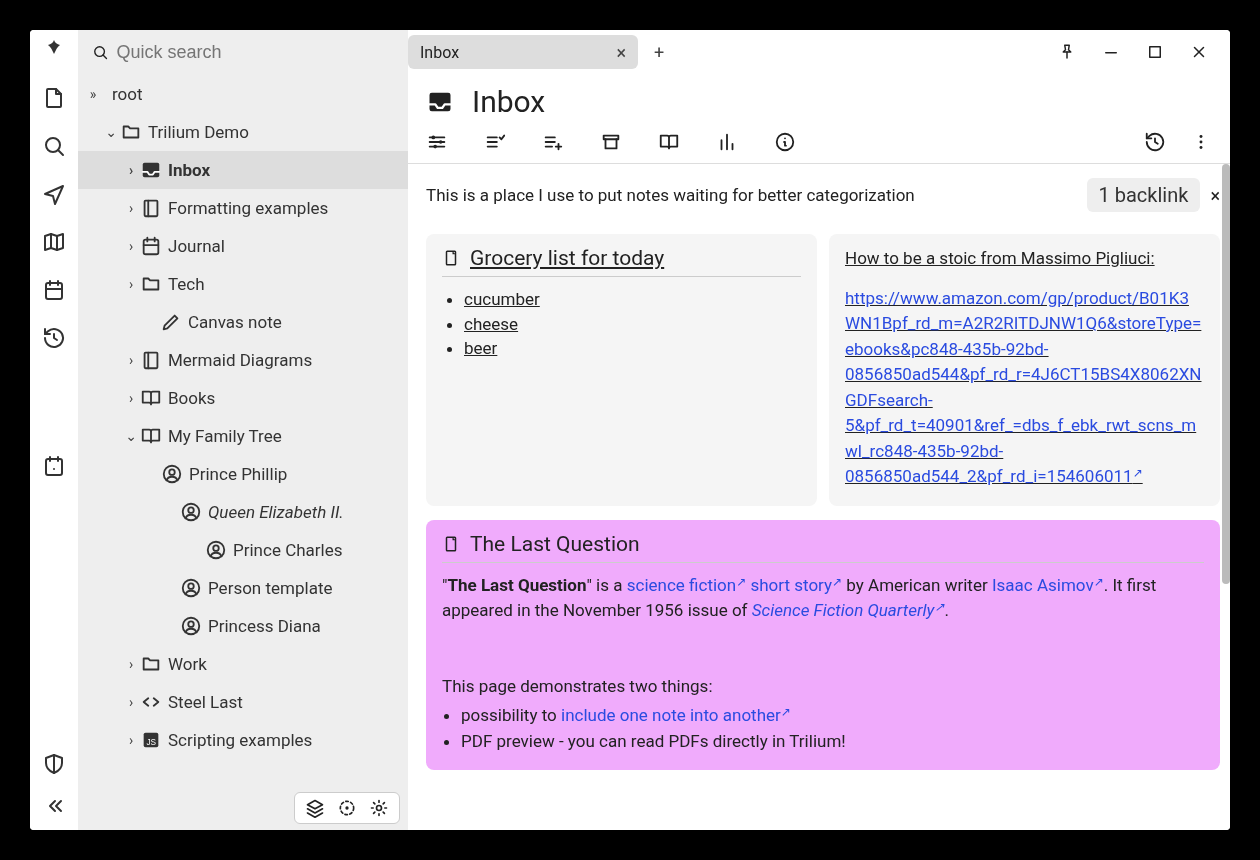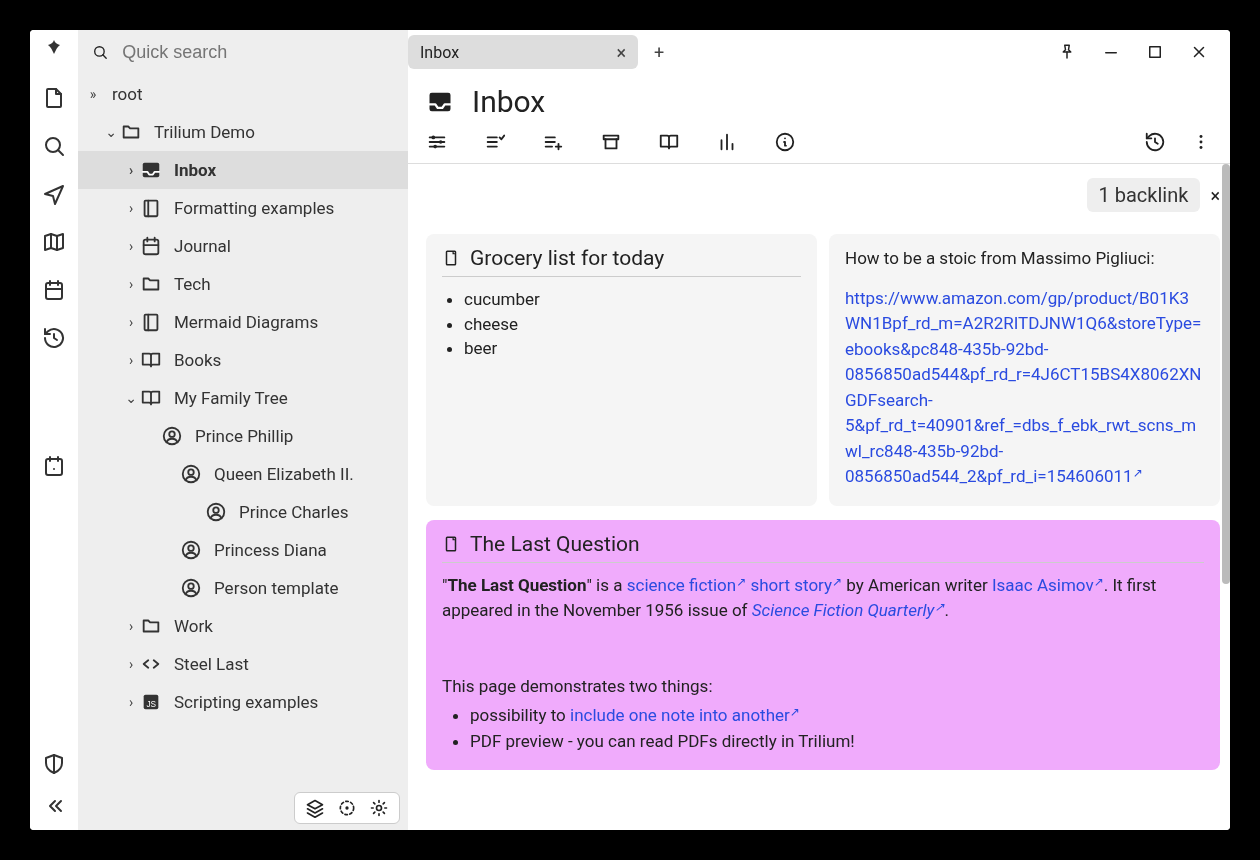--- a/index.html
+++ b/index.html
@@ -3,28 +3,28 @@
 <meta charset="utf-8">
 <style>
 * { box-sizing: border-box; margin: 0; padding: 0; }
 html, body { width: 1260px; height: 860px; background: #000; font-family: -apple-system, "Segoe UI", Roboto, Helvetica, Arial, sans-serif; color: #222; }
 .app { position: absolute; left: 30px; top: 30px; right: 30px; bottom: 30px; background: #fff; display: flex; overflow: hidden; border-radius: 4px; }
 .iconbar { width: 48px; background: #fff; display: flex; flex-direction: column; align-items: center; padding-top: 8px; gap: 24px; }
 .iconbar .logo { width: 28px; height: 28px; }
 .iconbar .iconbtn { width: 24px; height: 24px; color: #333; cursor: pointer; display: flex; align-items: center; justify-content: center; }
 .iconbar .bottom { margin-top: auto; padding-bottom: 12px; display: flex; flex-direction: column; align-items: center; gap: 18px; }
 .sidepanel { width: 330px; background: #eee; display: flex; flex-direction: column; }
-.searchrow { display: flex; align-items: center; gap: 14px; padding: 12px 12px 12px 14px; }
+.searchrow { display: flex; align-items: center; gap: 8px; padding: 12px 12px 12px 14px; }
 .searchrow .searchicon { width: 18px; height: 18px; }
 .searchinput { border: none; background: transparent; font-size: 18px; color: #888; outline: none; width: 100%; }
 .tree { flex: 1; overflow: auto; font-size: 17px; }
 .tree-row { display: flex; align-items: center; height: 38px; color: #333; cursor: pointer; }
 .tree-row.active { background: #ddd; font-weight: 700; }
 .tree-row .chevron { width: 18px; display: inline-flex; align-items: center; justify-content: center; font-size: 14px; color: #444; }
-.tree-row .typeicon { width: 22px; display: inline-flex; align-items: center; justify-content: flex-start; margin-right: 12px; }
+.tree-row .typeicon { width: 22px; display: inline-flex; align-items: center; justify-content: flex-start; margin-right: 6px; }
 .sidebar-bottom { margin-top: auto; background: #eee; padding: 6px 8px; display: flex; justify-content: flex-end; align-items: center; }
 .sidebar-bottom .toolbox { background: #fff; border: 1px solid #ccc; border-radius: 6px; display: flex; gap: 12px; padding: 5px 10px; }
 .sidebar-bottom .toolbtn { width: 20px; height: 20px; display: inline-flex; align-items: center; justify-content: center; }
 .main { flex: 1; background: #fff; display: flex; flex-direction: column; overflow: hidden; }
 .tabs { display: flex; align-items: center; height: 40px; padding: 4px 8px 0 0; gap: 6px; }
 .tab { background: #ddd; border-radius: 6px; padding: 0 12px; height: 34px; display: flex; align-items: center; gap: 110px; font-size: 16px; min-width: 230px; justify-content: space-between; }
 .tab-close, .newtab { font-size: 18px; color: #444; cursor: pointer; }
 .newtab { margin-left: 10px; }
 .windowctrls { margin-left: auto; display: flex; gap: 26px; padding-right: 14px; }
 .windowctrls .winbtn { width: 18px; height: 18px; display: inline-flex; align-items: center; justify-content: center; cursor: pointer; }
@@ -33,33 +33,33 @@
 .titlebar h1 { font-size: 30px; font-weight: 400; }
 .titlebar .split { margin-left: auto; }
 .toolbar { display: flex; align-items: center; gap: 36px; padding: 6px 18px 10px 18px; border-bottom: 1px solid #ddd; }
 .toolbar .tbtn { width: 22px; height: 22px; display: inline-flex; align-items: center; justify-content: center; cursor: pointer; }
 .toolbar .right { margin-left: auto; display: flex; gap: 24px; align-items: center; }
 .content { padding: 14px 10px 14px 18px; overflow: auto; flex: 1; position: relative; }
 .introrow { display: flex; align-items: center; margin-bottom: 22px; }
 .introrow .intro { font-size: 17px; color: #222; }
 .backlinkbadge { margin-left: auto; background: #eee; border-radius: 6px; padding: 5px 12px; font-size: 20px; color: #333; }
 .introrow .closebadge { margin-left: 10px; font-size: 18px; cursor: pointer; }
-.cards { display: flex; gap: 12px; margin-bottom: 14px; }
+.cards { display: flex; gap: 12px; margin-bottom: 14px; text-decoration: underline; }
 .card { background: #f5f5f5; border-radius: 8px; padding: 12px 16px 16px 16px; flex: 1; min-width: 0; }
 .card-hdr { display: flex; align-items: center; gap: 10px; border-bottom: 1px solid #ccc; padding-bottom: 6px; margin-bottom: 10px; }
 .card-hdr .noteicon { width: 18px; height: 18px; }
 .card-hdr .ctitle { font-size: 21px; }
 .card ul { margin-left: 22px; font-size: 17px; line-height: 1.45; }
 .card .body { font-size: 17px; line-height: 1.5; overflow-wrap: break-word; }
 .card .body a, .widecard a { color: #2a4be0; text-decoration: none; }
 .ext::after { content: "↗"; font-size: 12px; vertical-align: top; }
 .widecard { background: #f0abfc; border-radius: 8px; padding: 12px 16px 16px 16px; }
 .widecard .body { font-size: 17px; line-height: 1.5; }
 .widecard .body em { font-style: italic; }
-.widecard ul { margin-left: 28px; font-size: 17px; line-height: 1.5; margin-top: 4px; }
+.widecard ul { margin-left: 19px; font-size: 17px; line-height: 1.5; margin-top: 4px; }
 svg { stroke: currentColor; fill: none; stroke-width: 2; stroke-linecap: round; stroke-linejoin: round; }
 .fill { fill: currentColor; stroke: none; }
 .scrollhint { position: absolute; right: 0; top: 0; width: 8px; height: 420px; background: #bbb; border-radius: 4px; }
 </style>
 </head>
 <body>
 
 <div class="app">
 
   <div class="iconbar">
@@ -185,20 +185,29 @@
           </div>
           <div class="tree-row" style="padding-left: 44px;">
             <span class="chevron">›</span>
             <span class="typeicon">
               <svg viewBox="0 0 24 24">
                 <path d="M4 6h5l2 2h9v10H4z"></path>
               </svg>
             </span>
             <span>Tech</span>
           </div>
+          <div class="tree-row" style="padding-left: 64px;">
+            <span class="chevron"></span>
+            <span class="typeicon">
+              <svg viewBox="0 0 24 24">
+                <path d="M4 20l4-1 11-11-3-3L5 16z"></path>
+              </svg>
+            </span>
+            <span>Canvas note</span>
+          </div>
           <div class="tree-row" style="padding-left: 44px;">
             <span class="chevron">›</span>
             <span class="typeicon">
               <svg viewBox="0 0 24 24">
                 <rect x="5" y="4" width="14" height="17" rx="1"></rect>
                 <path d="M9 4v17"></path>
               </svg>
             </span>
             <span>Mermaid Diagrams</span>
           </div>
@@ -224,21 +233,21 @@
             <span class="chevron"></span>
             <span class="typeicon">
               <svg viewBox="0 0 24 24">
                 <circle cx="12" cy="12" r="9"></circle>
                 <circle cx="12" cy="10" r="3"></circle>
                 <path d="M6 19c1-3 4-4 6-4s5 1 6 4"></path>
               </svg>
             </span>
             <span>Prince Phillip</span>
           </div>
-          <div class="tree-row" style="padding-left: 84px;">
+          <div class="tree-row" style="padding-left: 84px; font-style: italic;">
             <span class="chevron"></span>
             <span class="typeicon">
               <svg viewBox="0 0 24 24">
                 <circle cx="12" cy="12" r="9"></circle>
                 <circle cx="12" cy="10" r="3"></circle>
                 <path d="M6 19c1-3 4-4 6-4s5 1 6 4"></path>
               </svg>
             </span>
             <span>Queen Elizabeth II.</span>
           </div>
@@ -255,32 +264,32 @@
           </div>
           <div class="tree-row" style="padding-left: 84px;">
             <span class="chevron"></span>
             <span class="typeicon">
               <svg viewBox="0 0 24 24">
                 <circle cx="12" cy="12" r="9"></circle>
                 <circle cx="12" cy="10" r="3"></circle>
                 <path d="M6 19c1-3 4-4 6-4s5 1 6 4"></path>
               </svg>
             </span>
-            <span>Princess Diana</span>
+            <span>Person template</span>
           </div>
           <div class="tree-row" style="padding-left: 84px;">
             <span class="chevron"></span>
             <span class="typeicon">
               <svg viewBox="0 0 24 24">
                 <circle cx="12" cy="12" r="9"></circle>
                 <circle cx="12" cy="10" r="3"></circle>
                 <path d="M6 19c1-3 4-4 6-4s5 1 6 4"></path>
               </svg>
             </span>
-            <span>Person template</span>
+            <span>Princess Diana</span>
           </div>
           <div class="tree-row" style="padding-left: 44px;">
             <span class="chevron">›</span>
             <span class="typeicon">
               <svg viewBox="0 0 24 24">
                 <path d="M4 6h5l2 2h9v10H4z"></path>
               </svg>
             </span>
             <span>Work</span>
           </div>
@@ -434,20 +443,21 @@
               <circle cx="12" cy="18" r="1.6"></circle>
             </svg>
           </span>
       </div>
     </div>
 
     <div class="content">
       <div class="scrollhint"></div>
 
       <div class="introrow">
+        <div class="intro">This is a place I use to put notes waiting for better categorization</div>
         <div class="backlinkbadge">1 backlink</div>
         <div class="closebadge">×</div>
       </div>
 
       <div class="cards">
         <div class="card">
           <div class="card-hdr">
             <span class="noteicon"><svg viewBox="0 0 24 24">
                   <path d="M7 3h10a1 1 0 0 1 1 1v16a1 1 0 0 1-1 1H7a1 1 0 0 1-1-1V4a1 1 0 0 1 1-1z"></path>
                   <path d="M14 3l4 4h-4z" class="fill"></path>

